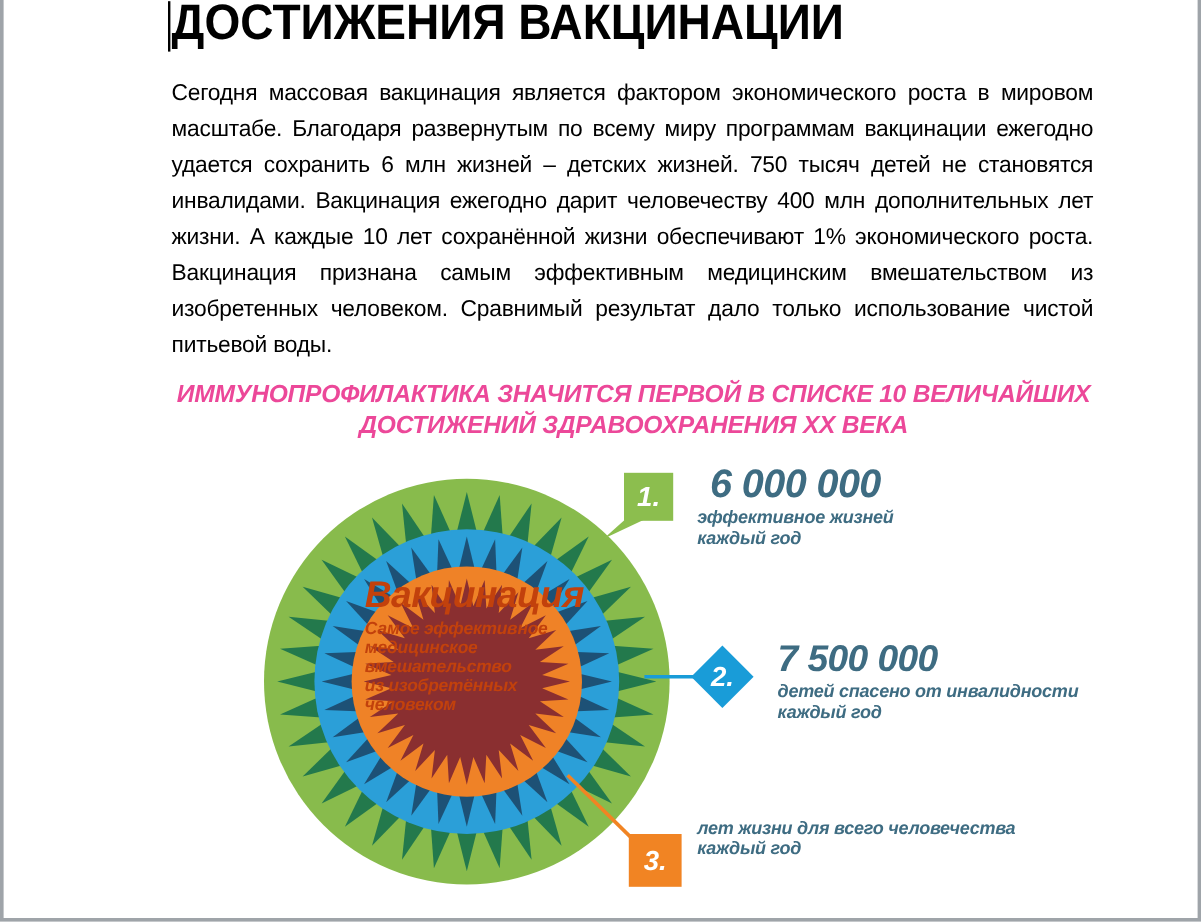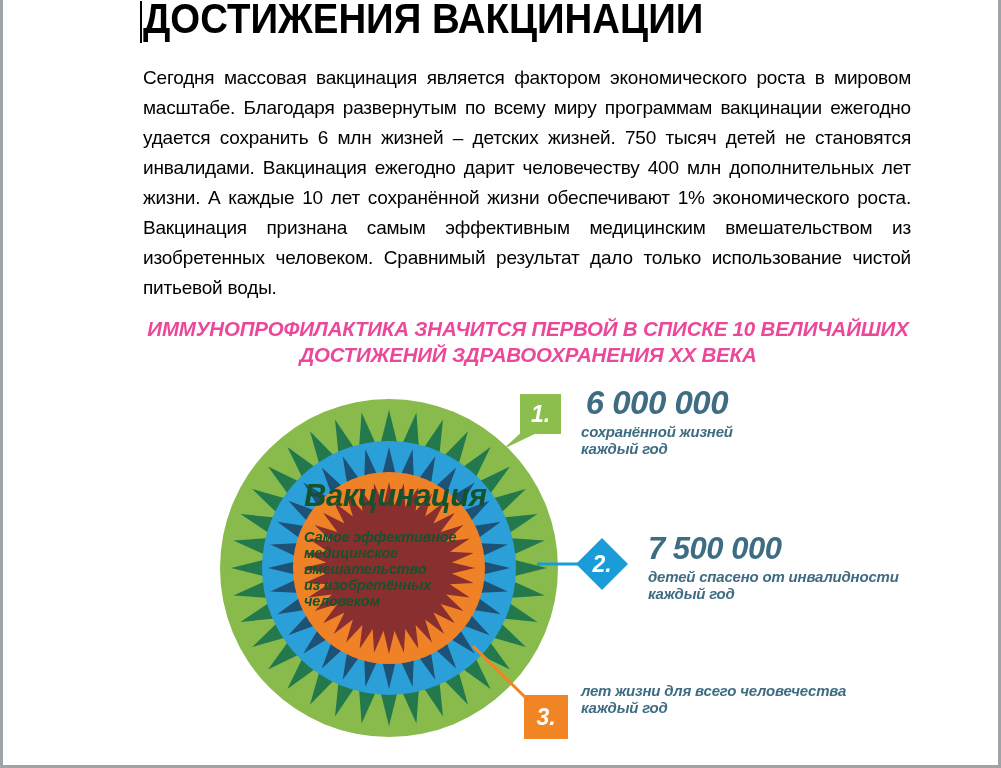--- a/index.html
+++ b/index.html
@@ -31,24 +31,24 @@
     position:absolute;left:130px;top:316px;width:790px;
     font-size:20.5px;line-height:26px;font-weight:bold;font-style:italic;
     color:#ec4899;text-align:center;white-space:pre-line;letter-spacing:-0.2px;
   }
   .infographic{
     position:absolute;left:0;top:383px;width:995px;height:382px;
   }
   .infographic svg{position:absolute;left:0;top:0;}
   .center-text{
     position:absolute;left:301px;top:96px;width:200px;
-    color:#14532d;font-style:italic;font-weight:bold;
+    color:#c2410c;font-style:italic;font-weight:bold;
   }
   .center-title{font-size:31px;line-height:34px;letter-spacing:-0.5px;}
-  .center-sub{font-size:14.5px;line-height:16px;margin-top:16px;white-space:pre-line;letter-spacing:-0.2px;}
+  .center-sub{font-size:14.5px;line-height:16px;margin-top:3px;white-space:pre-line;letter-spacing:-0.2px;}
   .marker{
     position:absolute;color:#fff;font-style:italic;font-weight:bold;font-size:23px;
     display:flex;align-items:center;justify-content:center;
   }
   .marker.m1{left:517px;top:11px;width:41px;height:40px;}
   .marker.m2{left:573px;top:155px;width:52px;height:52px;}
   .marker.m3{left:521px;top:312px;width:44px;height:44px;}
   .co-text{position:absolute;font-style:italic;font-weight:bold;}
   .co-text .value{letter-spacing:-0.5px;white-space:nowrap;}
   .co-text .label{font-size:15px;line-height:16.5px;white-space:pre-line;margin-top:2px;letter-spacing:-0.2px;}
@@ -161,21 +161,21 @@
 из изобретённых
 человеком</div>
     </div>
 
     <div class="marker m1">1.</div>
     <div class="marker m2">2.</div>
     <div class="marker m3">3.</div>
 
     <div class="co-text c1" style="color: rgb(62, 108, 130);">
       <div class="value">6 000 000</div>
-      <div class="label">сохранённой жизней
+      <div class="label">эффективное жизней
 каждый год</div>
     </div>
     <div class="co-text c2" style="color: rgb(62, 108, 130);">
       <div class="value">7 500 000</div>
       <div class="label">детей спасено от инвалидности
 каждый год</div>
     </div>
     <div class="co-text c3" style="color: rgb(62, 108, 130);">
       <div class="label">лет жизни для всего человечества
 каждый год</div>

